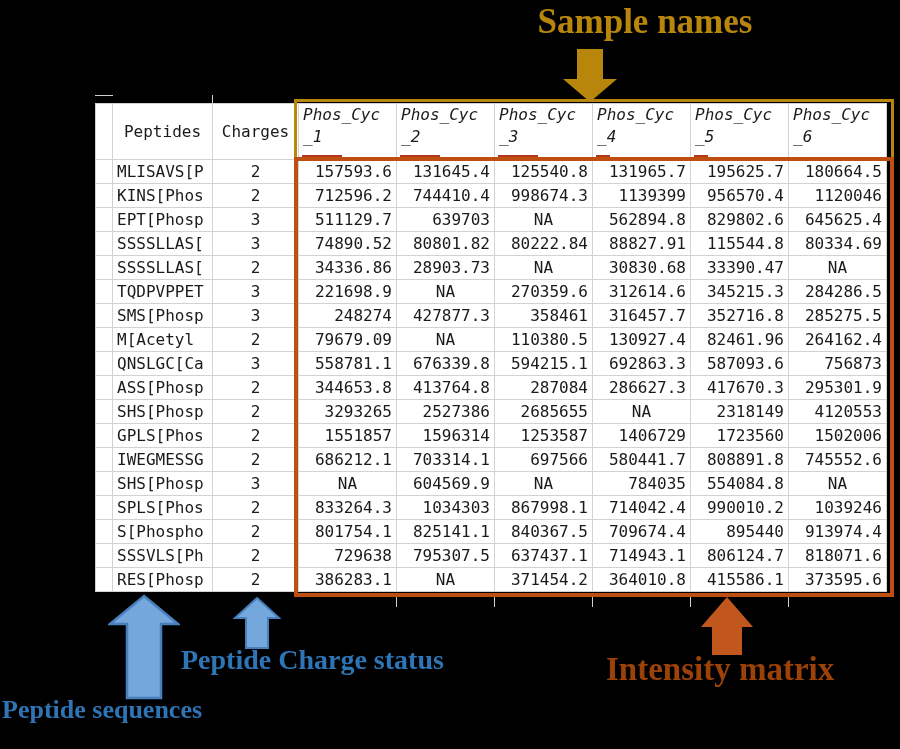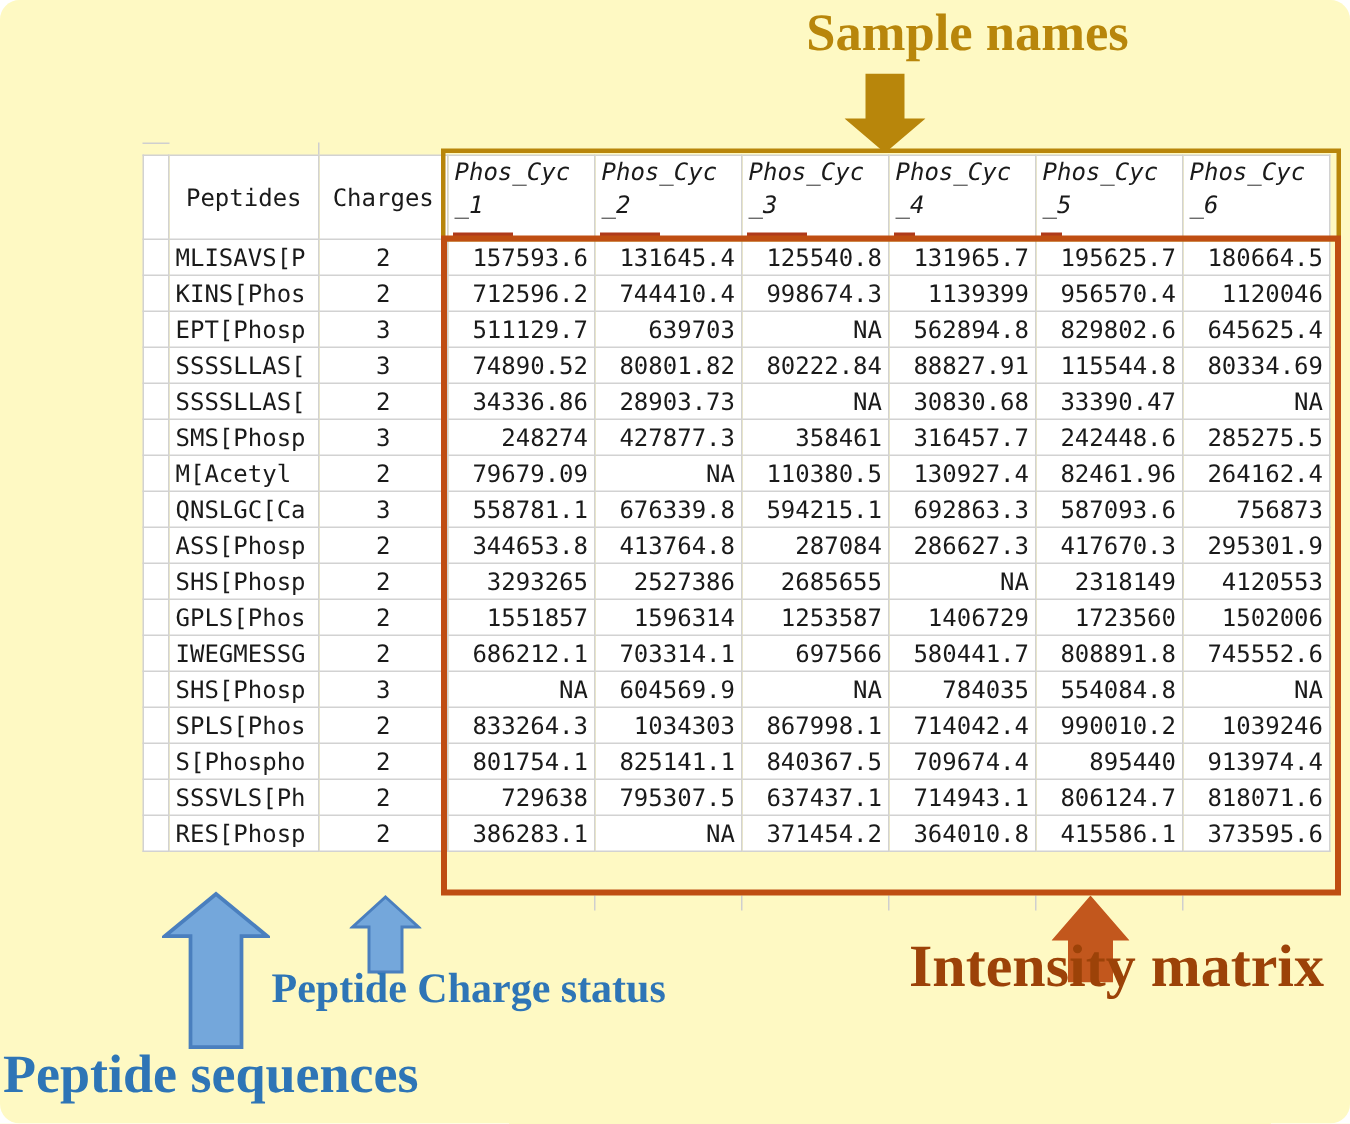--- a/index.html
+++ b/index.html
@@ -1,17 +1,17 @@
 <!DOCTYPE html>
 <html style="--gold: #B8860B; --yellow: #FFFF00; --blueHeader: #9CBDE4; --blueText: #2E75B6; --blueArrowFill: #74A7DB; --blueArrowStroke: #4A7FBE; --orangeBorder: #BF4E12; --orangeArrow: #C2571D; --orangeText: #9C4208; --grid: #D2D2D2;"><head>
 <meta charset="utf-8">
 <style>
   html,body{margin:0;padding:0;background:#fff;}
-  #app{position:relative;width:900px;height:749px;background:#fef9c3;overflow:hidden;
-       font-family:"DejaVu Sans Mono",monospace;border-radius:13px;}
+  #app{position:relative;width:900px;height:749px;background:#000000;overflow:hidden;
+       font-family:"DejaVu Sans Mono",monospace;}
 
   
   #sheet{position:absolute;left:95px;top:103px;border-collapse:collapse;table-layout:fixed;}
   #sheet td{box-sizing:border-box;border:1px solid var(--grid);background:#fff;
             font-size:16px;line-height:22px;height:24px;padding:0 4px;
             white-space:nowrap;overflow:hidden;color:#1a1a1a;}
   #sheet tr.hdr td{height:56px;}
   td.g{width:17px;border-left:none;border-right:none;background:#fff;}
   tr.hdr td.g{border-top:none;}
   td.hblue{background:var(--blueHeader);vertical-align:middle;padding-left:8px;text-align:center;}
@@ -19,36 +19,36 @@
   td.hchg{width:86px;}
   td.ph{width:98px;background:var(--yellow);vertical-align:top;padding-top:4px;
         line-height:23px;position:relative;font-style:italic;}
   td.ph .ru{position:absolute;left:3px;bottom:1px;height:3px;width:40px;
             background:#b03a1a;}
   td.ph:nth-child(7) .ru, td.ph:nth-child(8) .ru{width:14px;}
   td.ph:nth-child(9) .ru{display:none;}
   td.pep{text-align:left;}
   td.chg{text-align:center;}
   td.val{text-align:right;}
-  td.na{text-align:right;}
+  td.na{text-align:center;}
 
   
   #goldBox{position:absolute;left:294px;top:99px;width:594px;height:56px;
            border:3px solid var(--gold);pointer-events:none;}
   #orangeBox{position:absolute;left:294px;top:157px;width:592px;height:432px;
              border:4px solid var(--orangeBorder);pointer-events:none;}
 
   
   .ann{position:absolute;font-family:"Liberation Serif",serif;font-weight:bold;
        white-space:nowrap;}
   #sampleNames{left:490px;top:2px;width:310px;text-align:center;font-size:35px;
                color:var(--gold);}
-  #pepSeq{left:2px;top:695px;font-size:36px;color:var(--blueText);}
+  #pepSeq{left:2px;top:695px;font-size:26px;color:var(--blueText);}
   #chargeStatus{left:181px;top:644px;font-size:28px;color:var(--blueText);}
-  #intMatrix{left:606px;top:620px;font-size:40px;color:var(--orangeText);}
+  #intMatrix{left:606px;top:651px;font-size:33px;color:var(--orangeText);}
 
   .arrow{position:absolute;}
   #goldArrow{left:563px;top:49px;}
   #bigBlueArrow{left:108px;top:594px;}
   #smallBlueArrow{left:233px;top:596px;}
   #orangeArrow{left:701px;top:597px;}
 
   .tick{position:absolute;background:#cfcfcf;}
 </style>
 </head>
@@ -160,27 +160,38 @@
           <td class="chg">2</td>
           <td class="val">34336.86</td>
           <td class="val">28903.73</td>
           <td class="val na">NA</td>
           <td class="val">30830.68</td>
           <td class="val">33390.47</td>
           <td class="val na">NA</td>
         </tr>
         <tr>
           <td class="g"></td>
+          <td class="pep">TQDPVPPET</td>
+          <td class="chg">3</td>
+          <td class="val">221698.9</td>
+          <td class="val na">NA</td>
+          <td class="val">270359.6</td>
+          <td class="val">312614.6</td>
+          <td class="val">345215.3</td>
+          <td class="val">284286.5</td>
+        </tr>
+        <tr>
+          <td class="g"></td>
           <td class="pep">SMS[Phosp</td>
           <td class="chg">3</td>
           <td class="val">248274</td>
           <td class="val">427877.3</td>
           <td class="val">358461</td>
           <td class="val">316457.7</td>
-          <td class="val">242448.6</td>
+          <td class="val">352716.8</td>
           <td class="val">285275.5</td>
         </tr>
         <tr>
           <td class="g"></td>
           <td class="pep">M[Acetyl</td>
           <td class="chg">2</td>
           <td class="val">79679.09</td>
           <td class="val na">NA</td>
           <td class="val">110380.5</td>
           <td class="val">130927.4</td>

